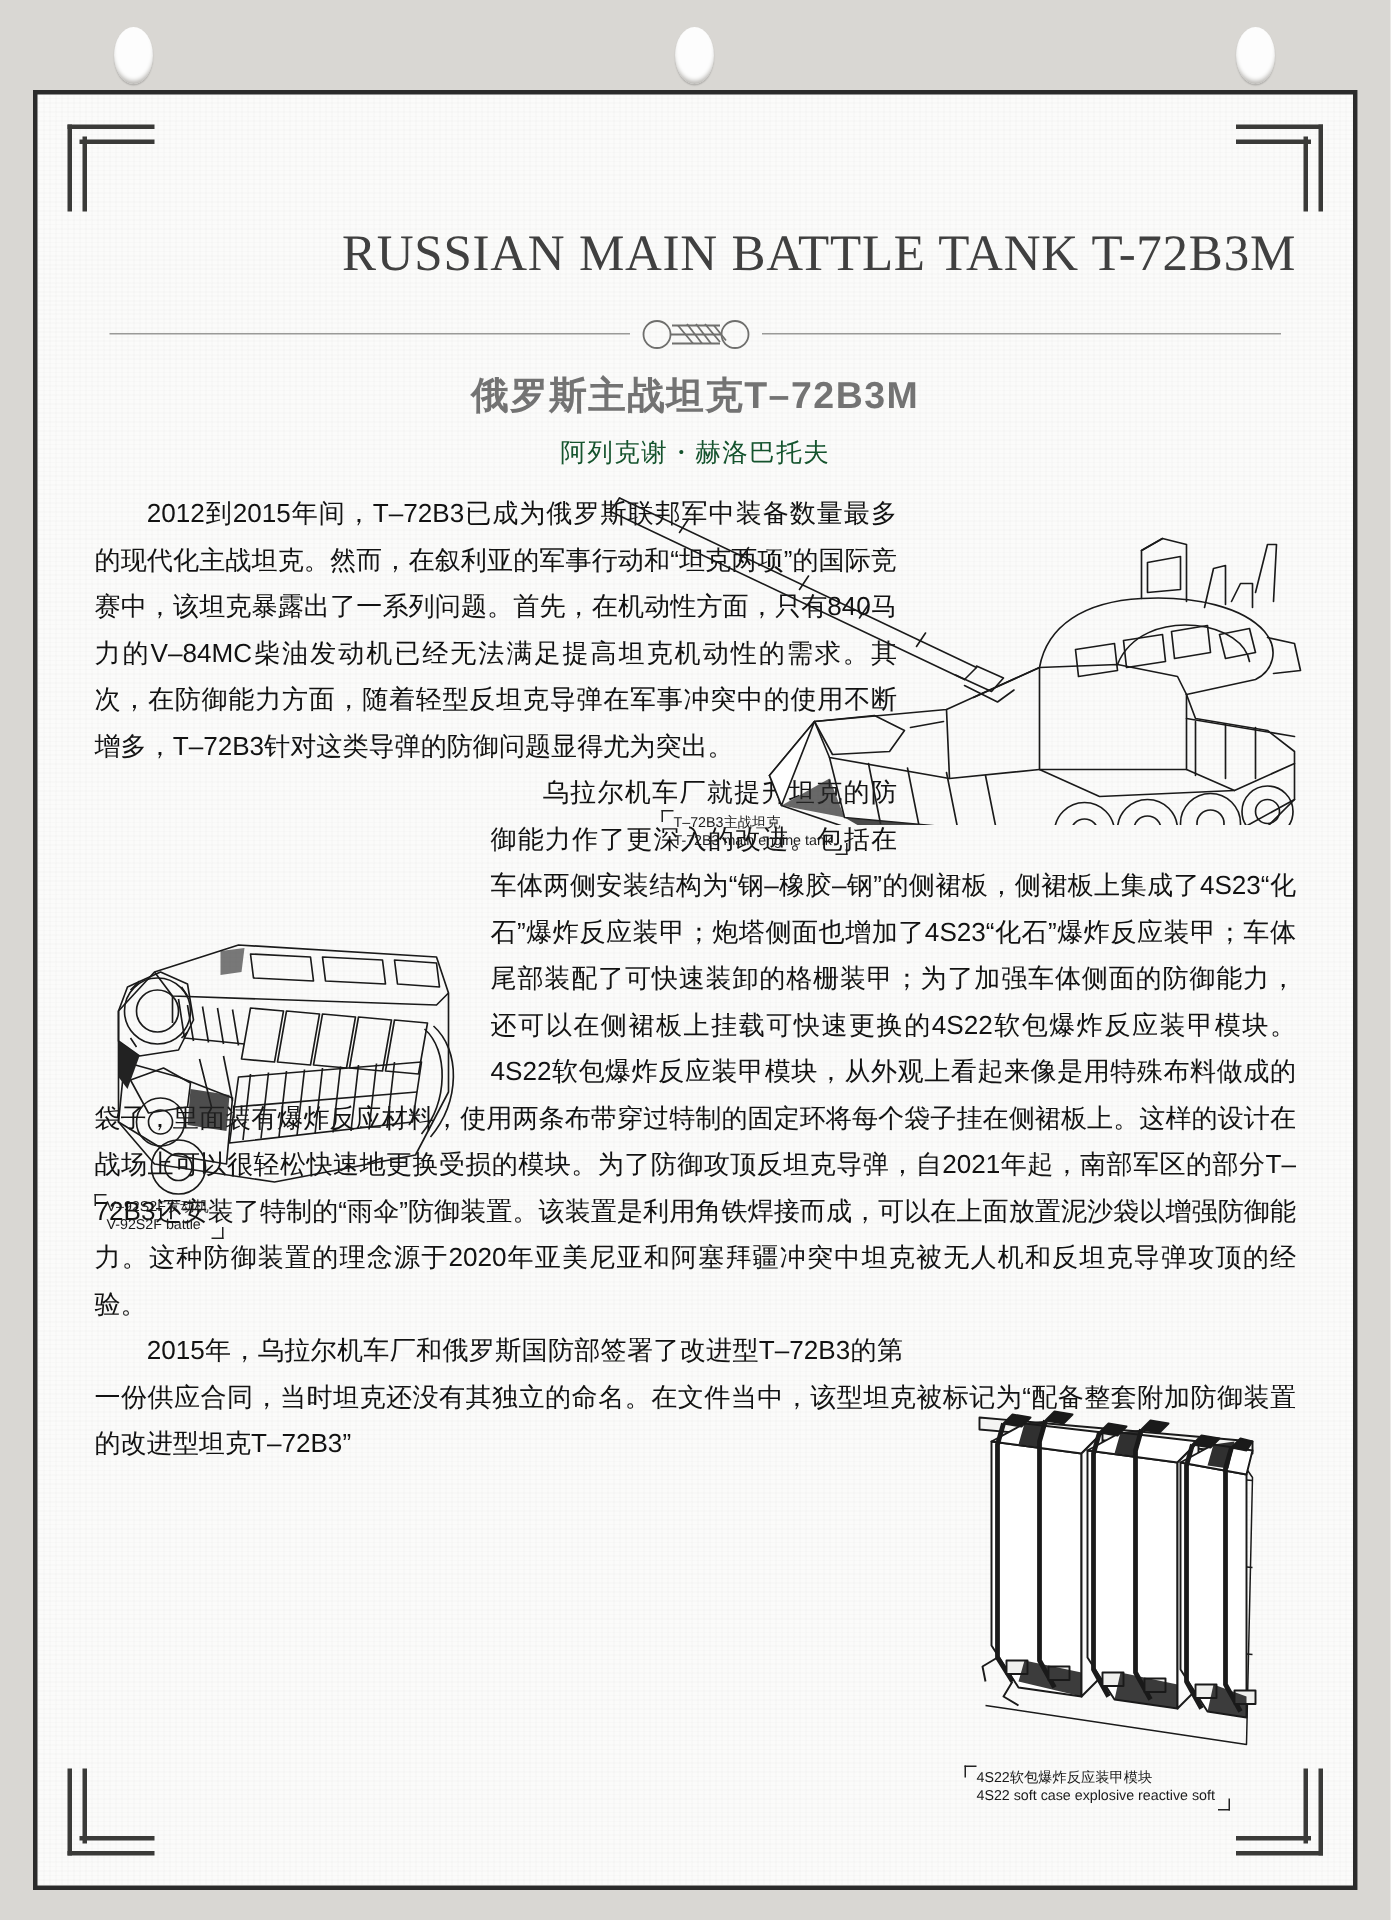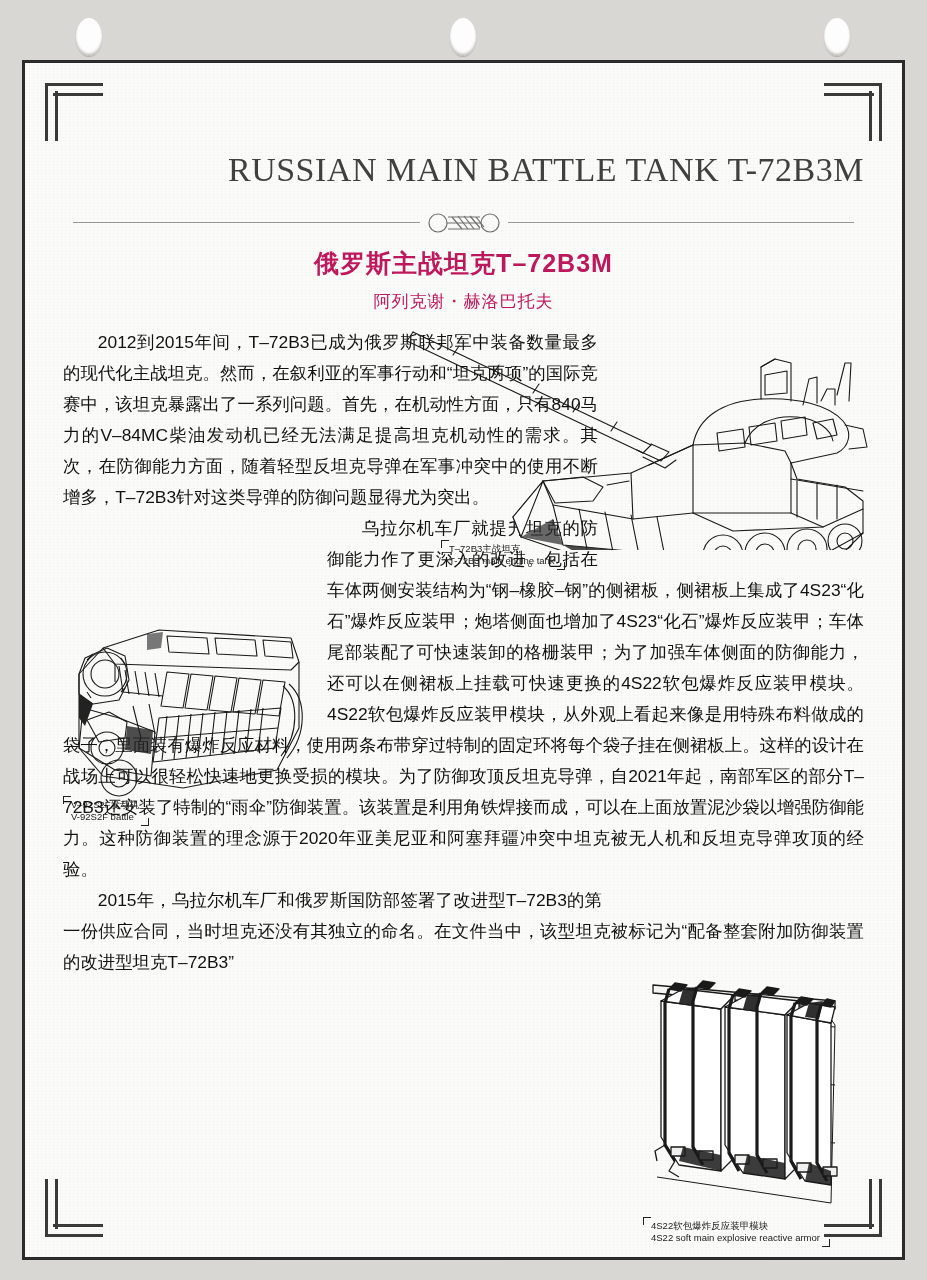--- a/index.html
+++ b/index.html
@@ -73,25 +73,25 @@
     font-size:34px;letter-spacing:.5px;text-align:right;
     color:#404040;margin:36px 0 0 0;font-weight:400;
     white-space:nowrap;
   }
   .divider{position:relative;height:28px;margin:20px 0 6px 0;}
   .divider .ln{position:absolute;top:13px;height:1px;background:#9a9a98;}
   .divider .ln.l{left:10px;right:calc(50% + 44px);}
   .divider .ln.r{right:10px;left:calc(50% + 44px);}
   .divider svg{position:absolute;left:50%;top:0;transform:translateX(-50%);}
   .title-cn{
-    text-align:center;font-size:25px;font-weight:bold;color:#be185d;
+    text-align:center;font-size:25px;font-weight:bold;color:#737373;
     margin:10px 0 0 0;letter-spacing:1px;
   }
   .author{
-    text-align:center;font-size:17px;color:#be185d;margin:10px 0 4px 0;
+    text-align:center;font-size:17px;color:#14532d;margin:10px 0 4px 0;
     letter-spacing:1px;
   }
 
   
   .body{
     font-size:17.4px;line-height:31px;color:#121212;
     text-align:justify;text-justify:inter-ideograph;
     margin-top:14px;
   }
   .body p{margin:0;text-indent:2em;}
@@ -108,21 +108,21 @@
   }
   .cap-wrap:after{
     content:"";position:absolute;right:0;bottom:0;width:7px;height:7px;
     border-right:1.3px solid #222;border-bottom:1.3px solid #222;
   }
 
   #fig-tank{left:368px;top:242px;width:500px;}
   #fig-tank .cap-wrap{margin-left:48px;margin-top:-10px;}
   #fig-engine{left:38px;top:545px;width:256px;}
   #fig-engine .cap-wrap{margin-top:-4px;}
-  #fig-armor{left:610px;top:902px;width:250px;}
+  #fig-armor{left:610px;top:862px;width:250px;}
   #fig-armor .cap-wrap{margin-left:8px;margin-top:-6px;}
 
   .float-r{float:right;width:252px;height:218px;margin:0 0 2px 14px;shape-margin:6px;}
   .float-l{float:left;width:248px;height:198px;margin:4px 16px 2px 0;}
   .float-r2{float:right;width:246px;height:300px;margin:4px 0 2px 16px;}
   svg{display:block;}
 </style>
 </head>
 <body>
 
@@ -333,21 +333,21 @@
         <path d="M112 30 L126 28 L122 46 L108 44 Z" fill="#1a1a1a" opacity=".9" stroke="none"></path>
         <path d="M174 38 L188 36 L184 54 L170 52 Z" fill="#1a1a1a" opacity=".9" stroke="none"></path>
 
         <path d="M30 180 L20 186 L22 196"></path>
         <path d="M40 196 L34 206 L44 212"></path>
       </g>
     </svg>
     <div class="cap-wrap">
       <div class="cap">
         <span class="cn">4S22软包爆炸反应装甲模块</span>
-        <span class="en">4S22 soft main explosive reactive armor</span>
+        <span class="en">4S22 soft case explosive reactive soft</span>
       </div>
     </div>
   </div>
 
   <div class="content">
 
     <h1 class="title-en">RUSSIAN MAIN BATTLE TANK T-72B3M</h1>
 
     <div class="divider">
       <span class="ln l"></span>

